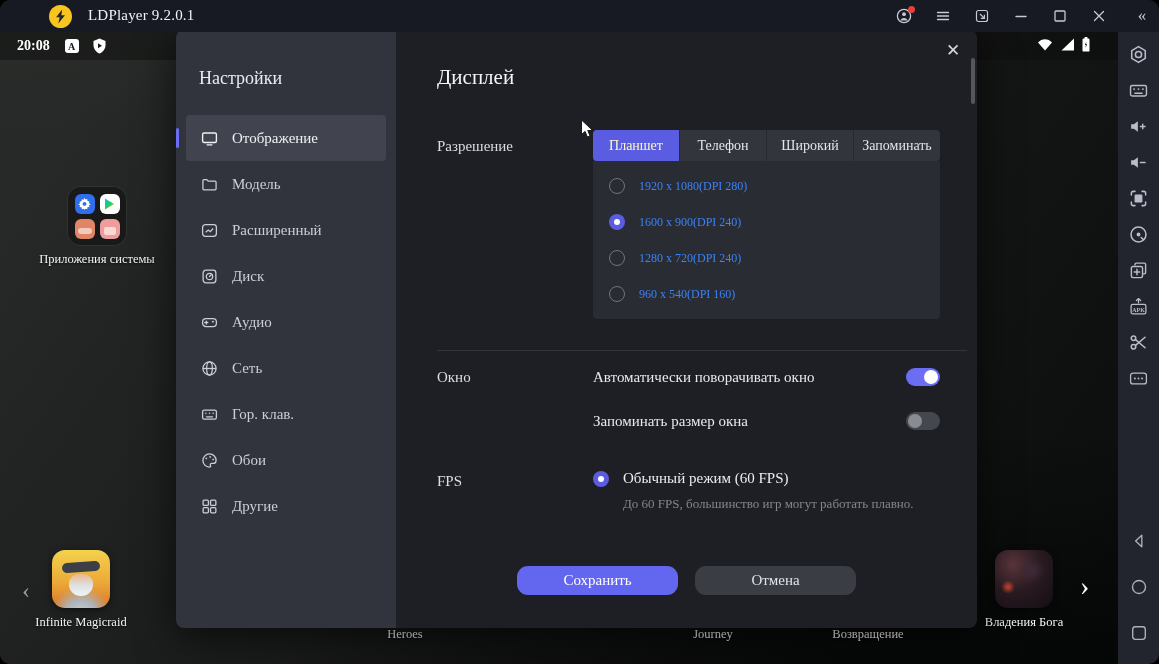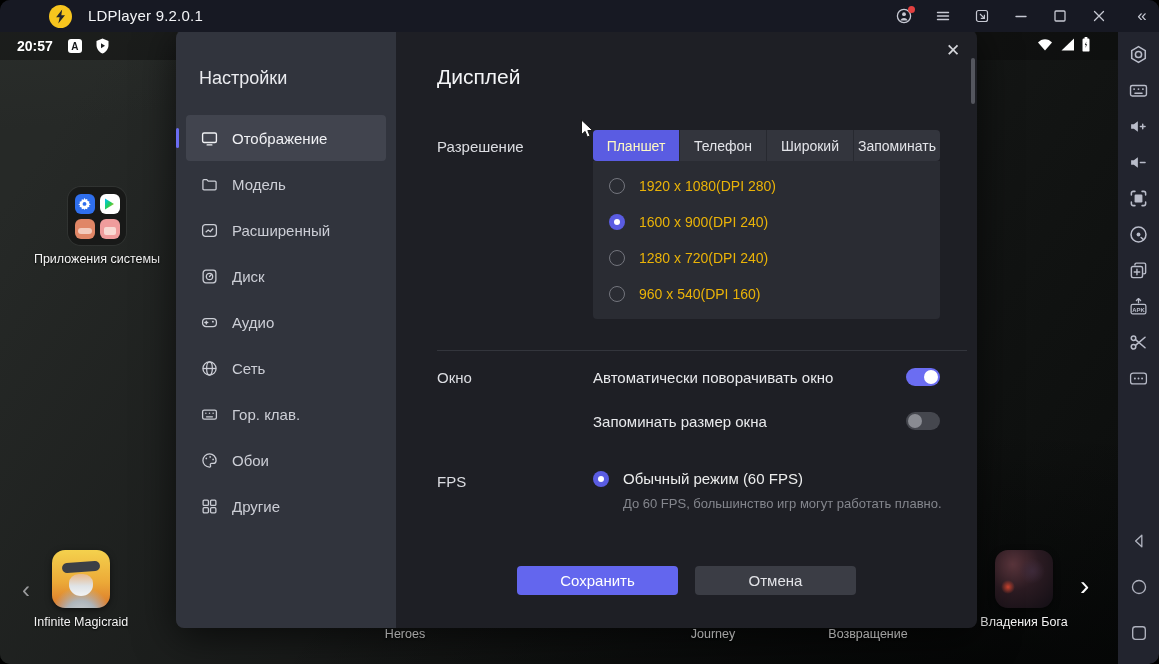--- a/index.html
+++ b/index.html
@@ -1,18 +1,18 @@
 <!DOCTYPE html>
 <html><head>
 <meta charset="utf-8">
 <style>
   * { margin:0; padding:0; box-sizing:border-box; }
   html,body { background:#000; }
   body { font-family:"Liberation Sans","DejaVu Sans",sans-serif; }
-  .screen { position:relative; width:1159px; height:664px; background:#101211; border-radius:10px; overflow:hidden; }
+  .screen { position:relative; width:1159px; height:664px; background:#101211; border-radius:10px; overflow:hidden;font-family:Liberation Serif, serif; }
 
   
   .titlebar { position:absolute; left:0; top:0; width:1159px; height:32px; background:#171923; display:flex; align-items:center; z-index:40; }
   .tb-logo { position:absolute; left:49px; top:5px; width:23px; height:23px; }
   .tb-title { position:absolute; left:88px; top:7px; color:#f2f3f6; font-size:15px; letter-spacing:.2px; }
   .tb-controls { position:absolute; right:8px; top:0; height:32px; display:flex; align-items:center; gap:21px; color:#c7c9d3; }
   .tb-btn { width:18px; height:18px; display:flex; align-items:center; justify-content:center; position:relative; cursor:default; }
   .tb-btn svg { width:16px; height:16px; }
   .red-dot { position:absolute; right:-2px; top:-1px; width:7px; height:7px; border-radius:50%; background:#e34040; }
   .tb-collapse { font-size:17px; color:#c7c9d3; margin-left:4px; }
@@ -78,37 +78,37 @@
   .tabs { position:absolute; left:197px; top:100px; width:347px; height:31px; display:flex; background:#33353d; border-radius:4px; overflow:hidden; }
   .tab { flex:1; display:flex; align-items:center; justify-content:center; color:#e3e4e9; font-size:14px; border-right:1px solid #272930; cursor:default; white-space:nowrap; }
   .tab:last-child { border-right:none; }
   .tab.selected { background:#5a5ce2; color:#fef9c3; }
 
   .opts-panel { position:absolute; left:197px; top:131px; width:347px; height:158px; background:#2a2c33; border-radius:0 0 4px 4px; padding:7px 0; }
   .opt-row { height:36px; display:flex; align-items:center; padding-left:16px; cursor:default; }
   .radio { width:16px; height:16px; border-radius:50%; border:1.5px solid #73757d; margin-right:14px; flex:0 0 auto; position:relative; }
   .radio.checked { border:none; background:#5a5ce2; }
   .radio.checked::after { content:""; position:absolute; left:5px; top:5px; width:6px; height:6px; border-radius:50%; background:#fff; }
-  .opt-label { color:#eab308; font-size:14px; }
+  .opt-label { color:#3b82f6; font-size:12px; }
 
   .divider { position:absolute; left:41px; top:320px; width:530px; height:1px; background:#33353c; }
 
   .toggle-row-label { position:absolute; left:197px; color:#e8e9ec; font-size:15px; }
   .toggle { position:absolute; left:510px; width:34px; height:18px; border-radius:9px; cursor:default; }
   .toggle.on { background:#6b6df2; }
   .toggle.on::after { content:""; position:absolute; right:2px; top:2px; width:14px; height:14px; border-radius:50%; background:#fff; }
   .toggle.off { background:#45474e; }
   .toggle.off::after { content:""; position:absolute; left:2px; top:2px; width:14px; height:14px; border-radius:50%; background:#898b92; }
 
   .fps-row { position:absolute; left:197px; top:440px; display:flex; align-items:center; }
   .fps-label-text { color:#eceded; font-size:15px; }
   .fps-desc { position:absolute; left:227px; top:466px; color:#84868d; font-size:13px; }
 
   .btn-row { position:absolute; left:0; top:536px; width:581px; display:flex; justify-content:center; gap:17px; }
-  .btn { width:161px; height:29px; border-radius:4px; display:flex; align-items:center; justify-content:center; font-size:15px; cursor:default; }
+  .btn { width:161px; height:29px; border-radius:11px; display:flex; align-items:center; justify-content:center; font-size:15px; cursor:default; }
   .btn-save { background:#6366ee; color:#fff; }
   .btn-cancel { background:#3b3d45; color:#e2e3e7; }
 
   .dlg-scrollbar { position:absolute; right:2px; top:28px; width:4px; height:46px; border-radius:2px; background:#54565e; }
 
   .cursor { position:absolute; left:580px; top:119px; z-index:60; }
 </style>
 </head>
 <body>
 
@@ -156,21 +156,21 @@
         <svg viewBox="0 0 16 16" stroke="currentColor" stroke-width="1.3" stroke-linecap="round">
             <path d="M3.5 3.5l9 9M12.5 3.5l-9 9"></path>
           </svg>
       </span>
       <span class="tb-btn tb-collapse">«</span>
     </div>
   </div>
 
   <div class="emulator">
     <div class="statusbar">
-      <span class="st-time">20:57</span>
+      <span class="st-time">20:08</span>
       <span class="st-badge">A</span>
       <span class="st-shield">
         <svg width="15" height="16" viewBox="0 0 15 16">
             <path d="M7.5 0.5 1.5 3v4c0 4 2.6 7.2 6 8.5 3.4-1.3 6-4.5 6-8.5V3z" fill="#fff"></path>
             <path d="M6 5.2v5l4-2.5z" fill="#1b1d1f"></path>
           </svg>
       </span>
       <div class="st-right">
         <span><svg width="16" height="13" viewBox="0 0 16 13">
               <path d="M8 12.5 1 4.6C2.9 2.4 5.3 1.2 8 1.2s5.1 1.2 7 3.4z" fill="#fff"></path>

